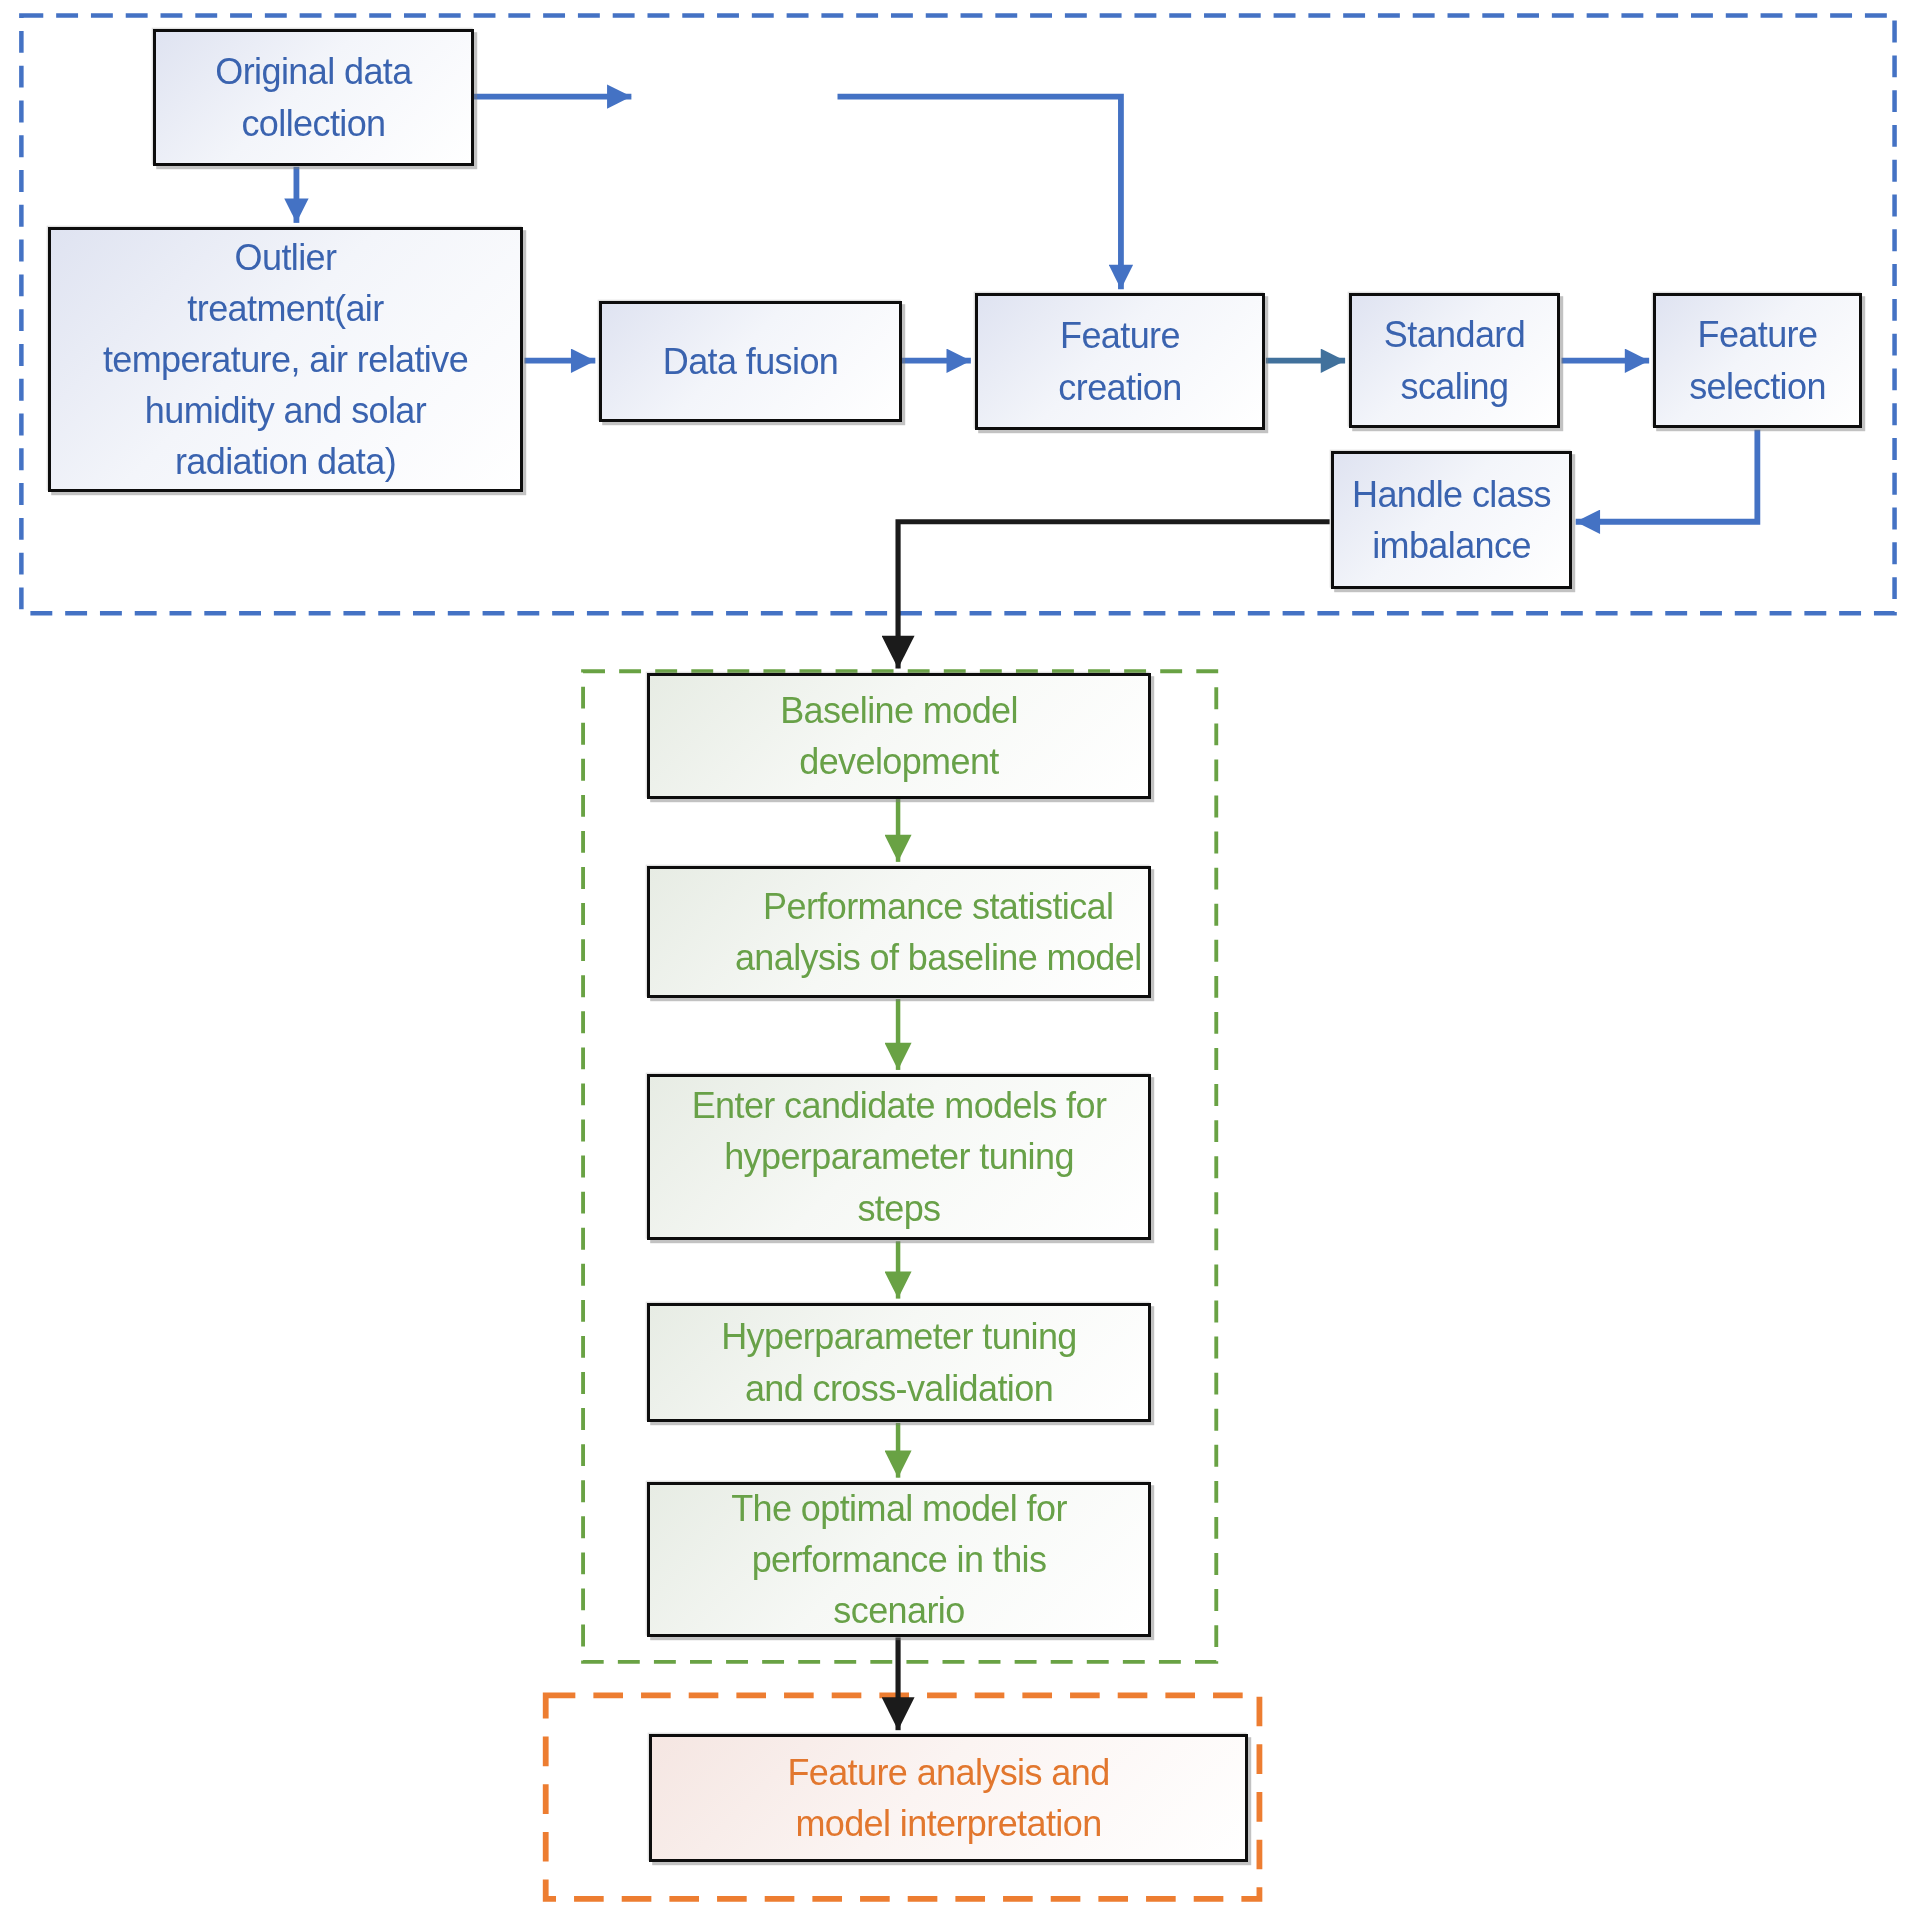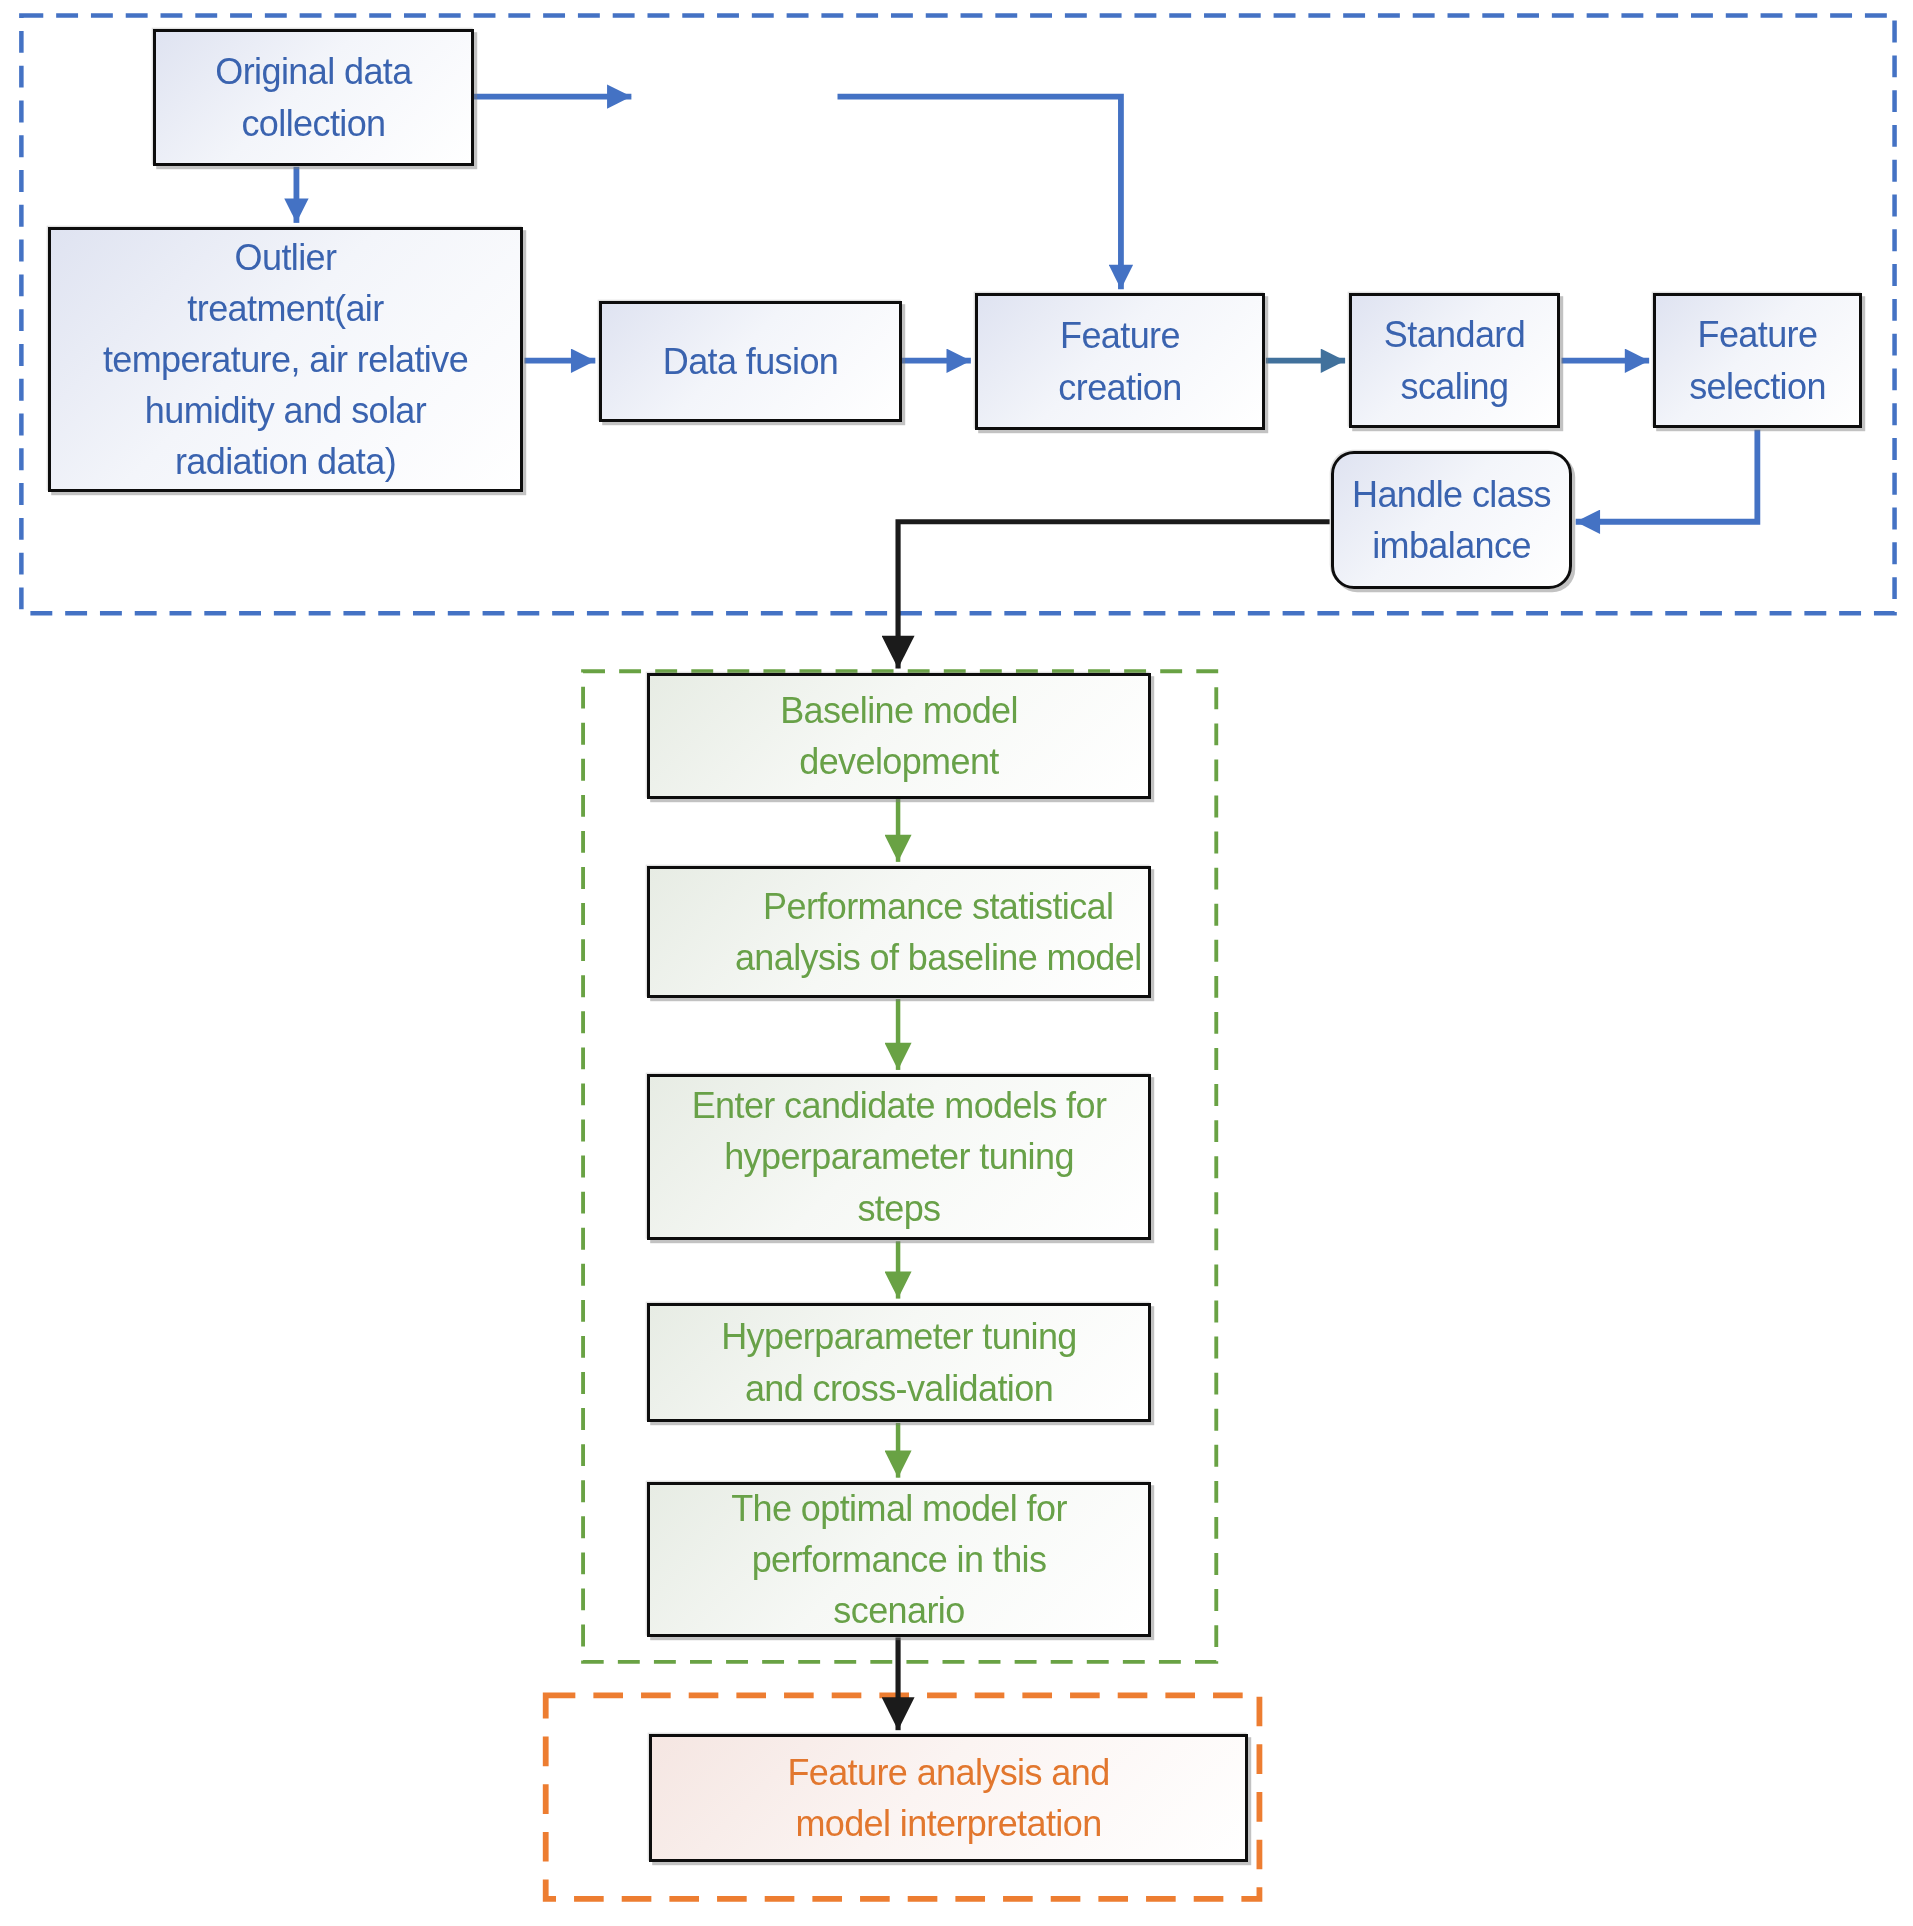--- a/index.html
+++ b/index.html
@@ -106,21 +106,21 @@
   <div class="node blue" style="left:1349px; top:293px; width:211px; height:135px;justify-content:center;">
     <span class="label">Standard
 scaling</span>
   </div>
 
   <div class="node blue" style="left:1653px; top:293px; width:209px; height:135px;">
     <span class="label">Feature
 selection</span>
   </div>
 
-  <div class="node blue" style="left:1331px; top:451px; width:241px; height:138px;border-radius:23px;">
+  <div class="node blue" style="left:1331px; top:451px; width:241px; height:138px;">
     <span class="label">Handle class
 imbalance</span>
   </div>
 
   <div class="node green" style="left:647px; top:673px; width:504px; height:126px;">
     <span class="label">Baseline model
 development</span>
   </div>
 
   <div class="node green" style="left:647px; top:866px; width:504px; height:132px;justify-content:flex-end;">

